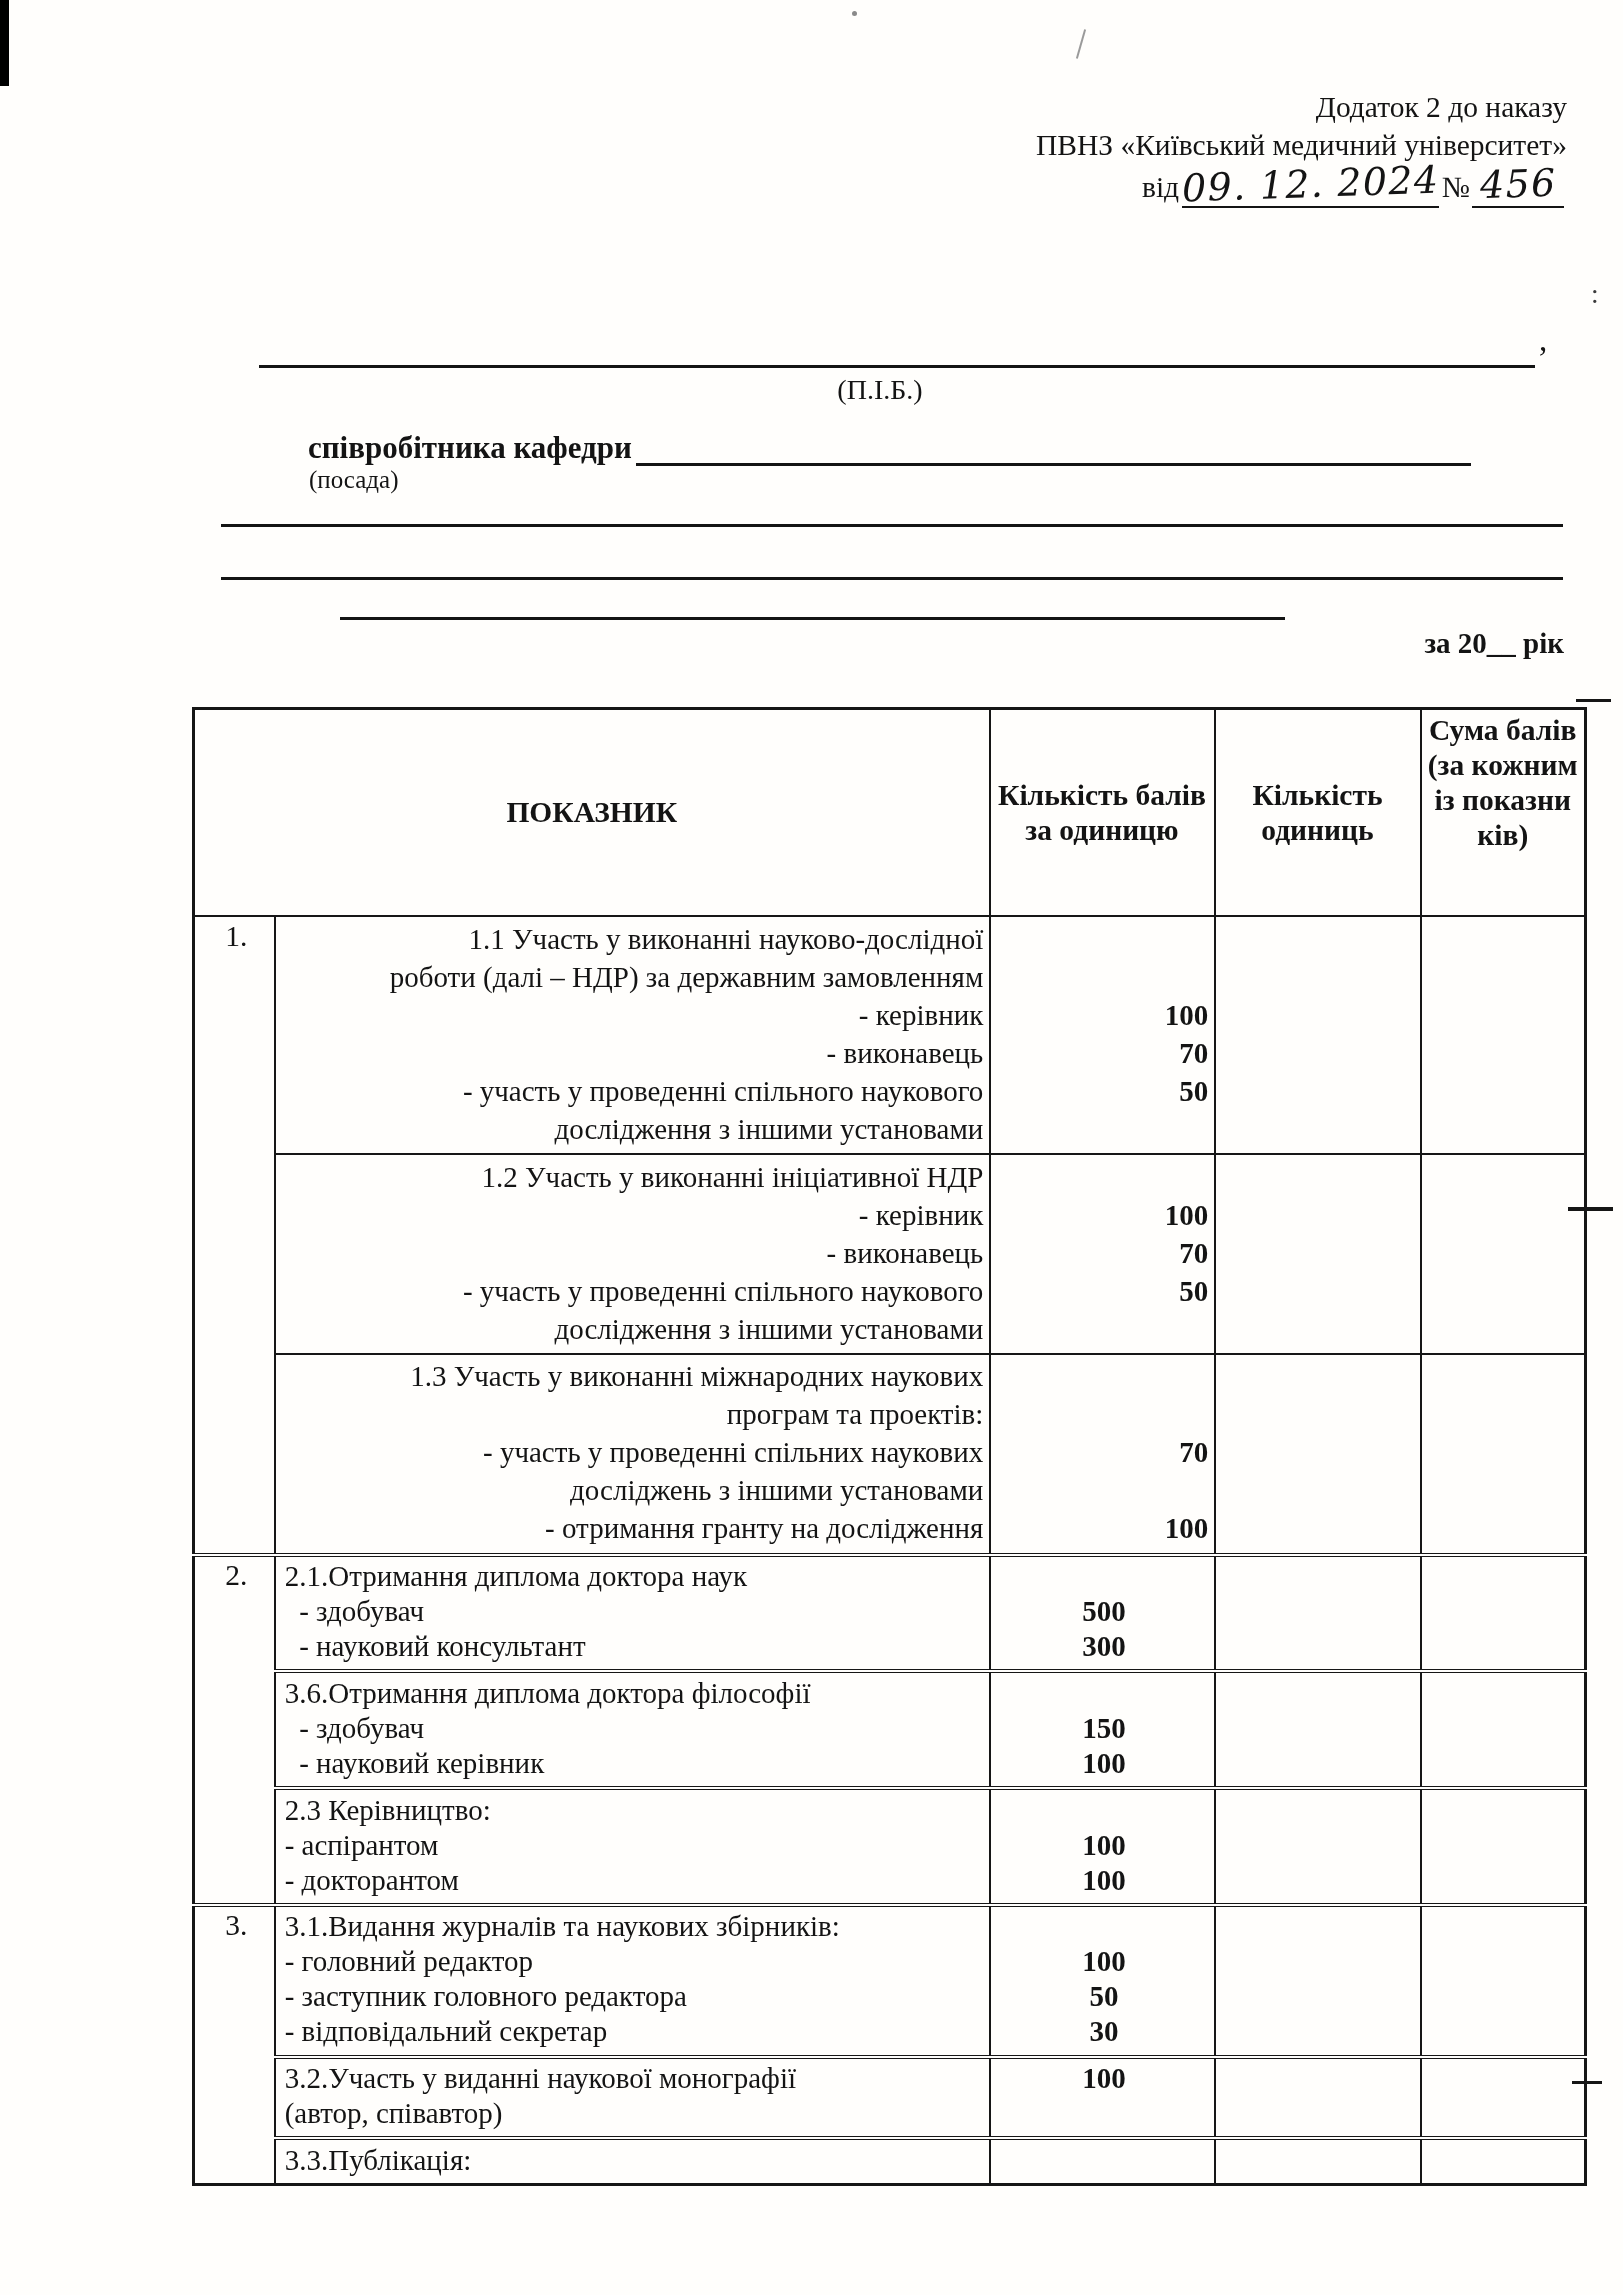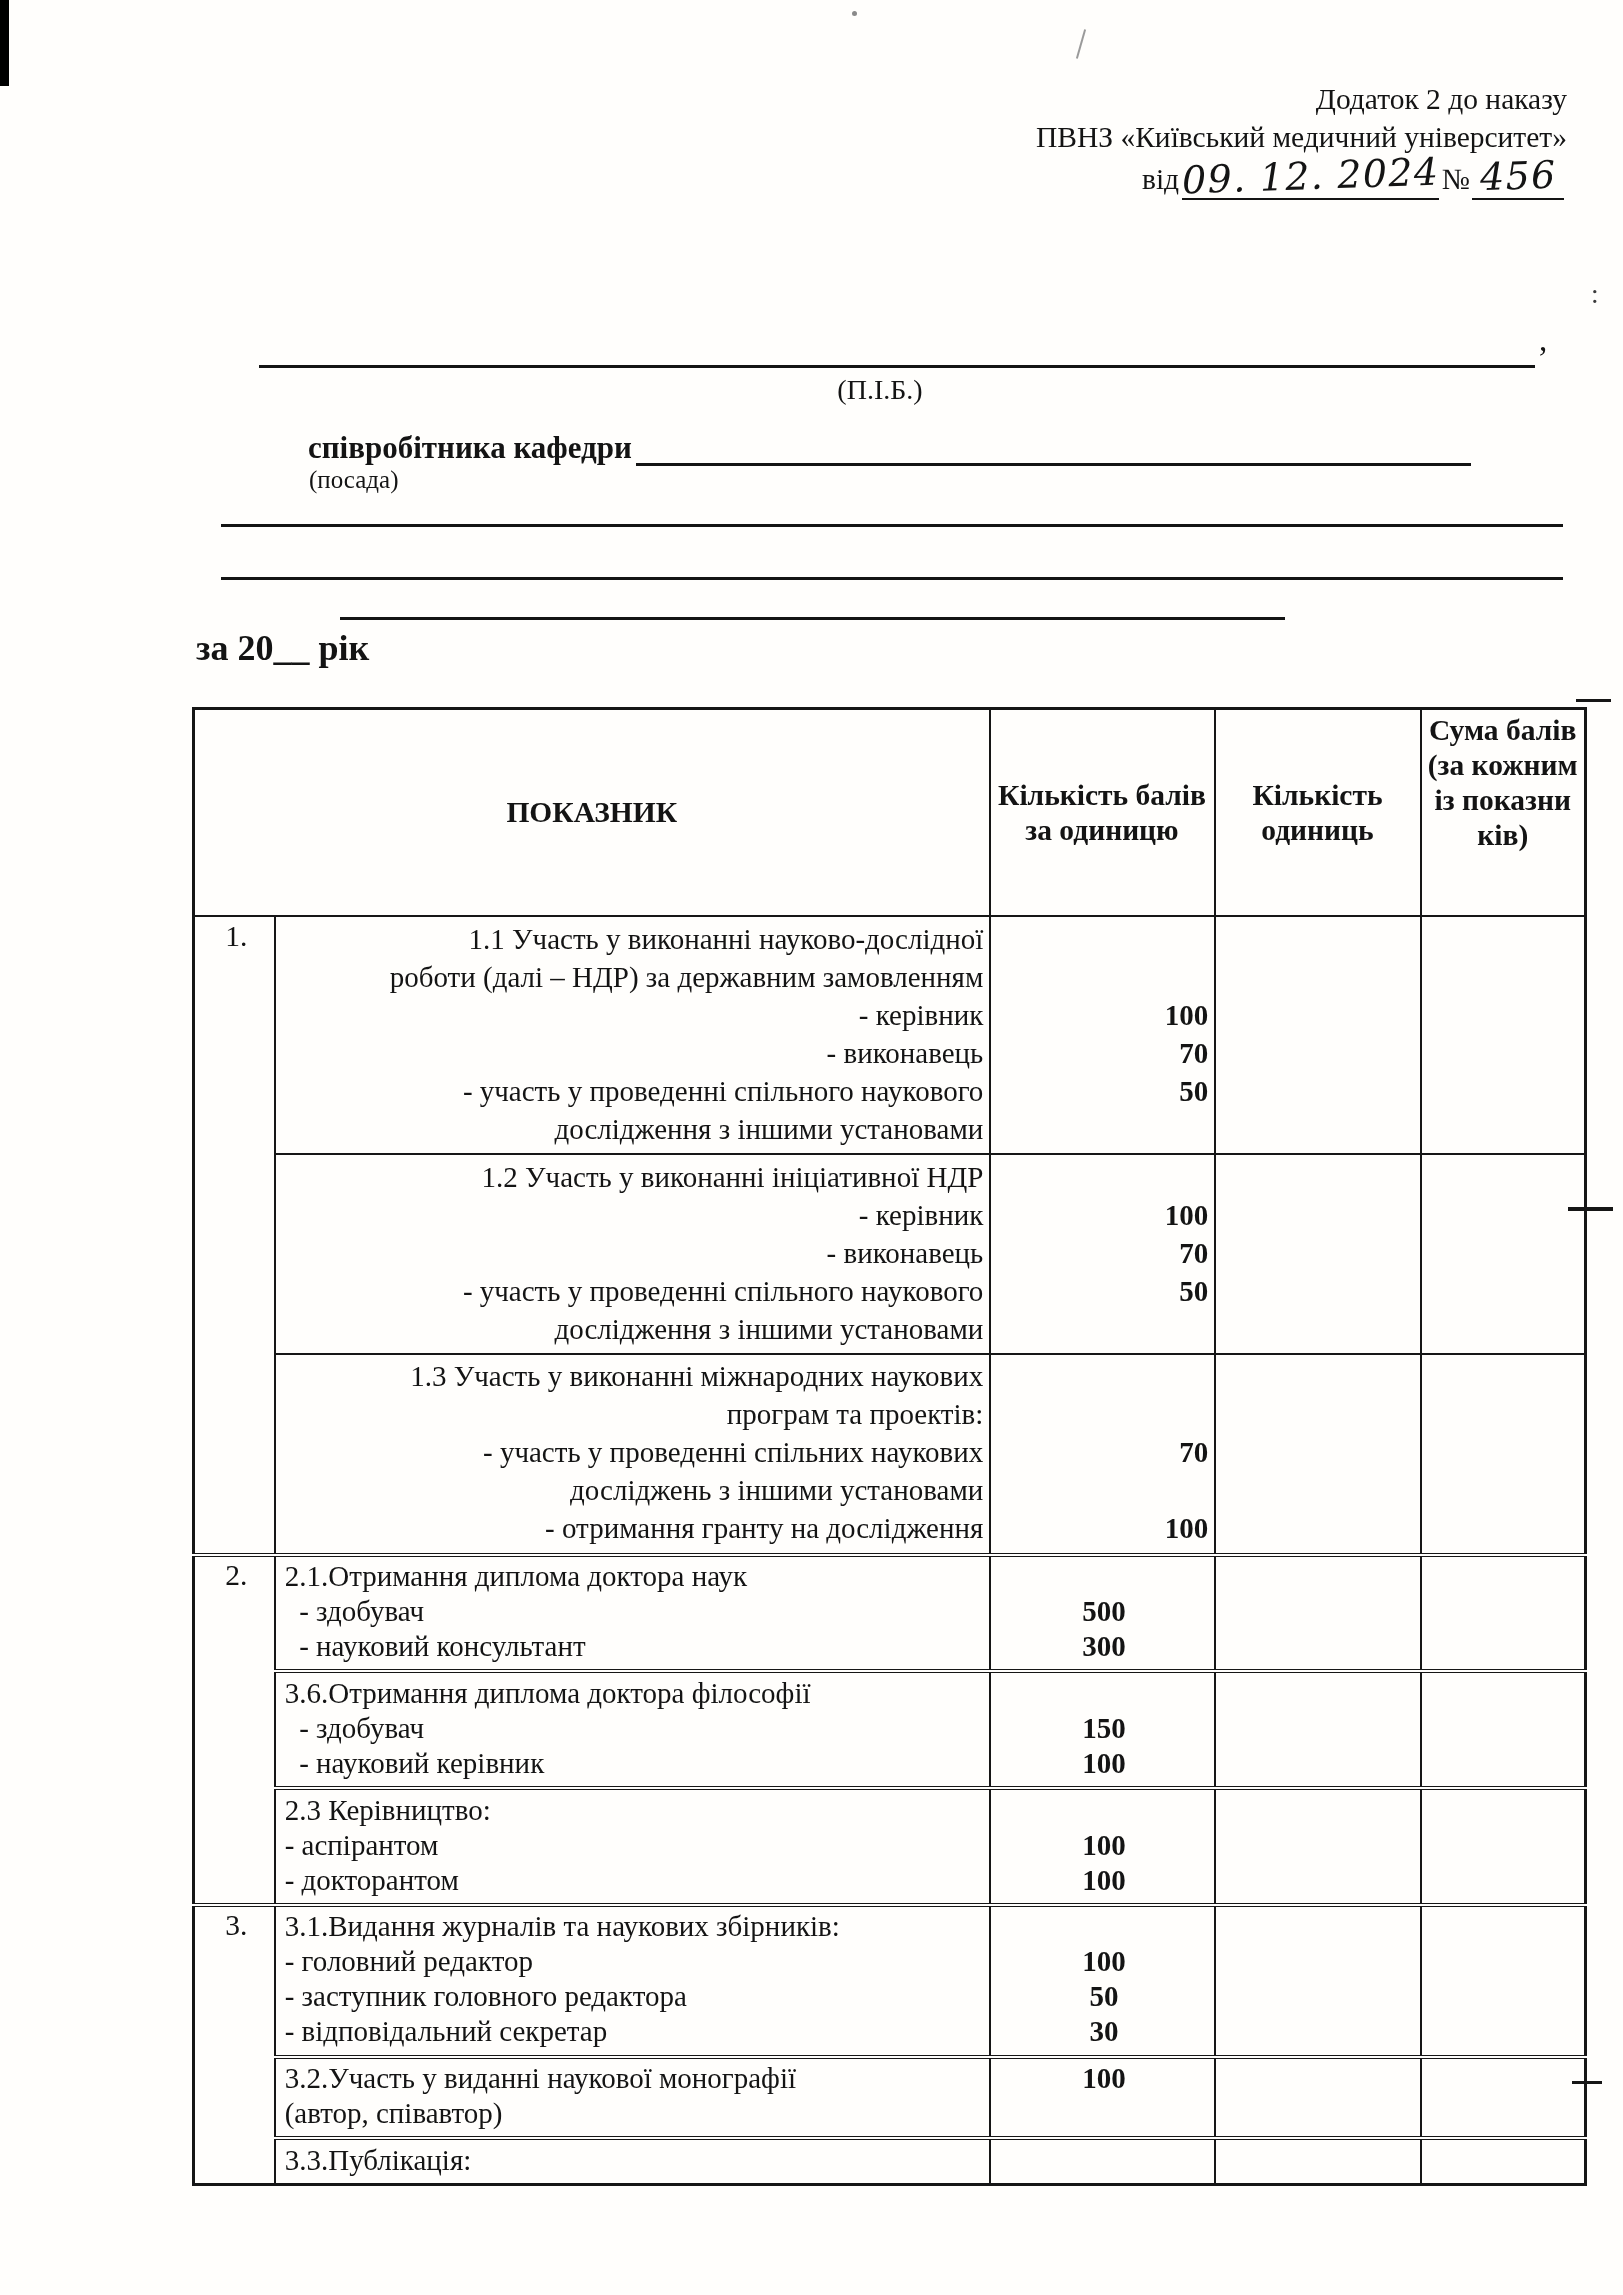--- a/index.html
+++ b/index.html
@@ -10,21 +10,21 @@
   
   .corner-bar{left:0;top:0;width:8.5px;height:86px;background:#000;}
   .dot-art{left:852px;top:10.5px;width:5.2px;height:5.2px;border-radius:50%;background:#8a8a8a;}
   .slash-art{left:1080px;top:29px;width:2px;height:30px;background:#9a9a9a;transform:rotate(16deg);}
   .colon-art{left:1591px;top:278px;font-size:27.5px;color:#3a3a3a;}
   .dash1{left:1576px;top:699px;width:35px;height:3.3px;background:#161616;}
   .dash2{left:1568px;top:1207px;width:45px;height:3.9px;background:#161616;}
   .dash3{left:1572px;top:2081px;width:30px;height:3.3px;background:#161616;}
 
   
-  .appendix{right:56px;top:80px;text-align:right;font-size:29.5px;line-height:38px;}
+  .appendix{right:56px;top:88px;text-align:right;font-size:29.5px;line-height:38px;}
   .order-line{margin-top:1.3px;white-space:nowrap;}
   .uline{display:inline-block;border-bottom:2.6px solid #141414;margin:0 2.6px;text-align:center;}
   .uline.date{min-width:223px;}
   .uline.num{min-width:92px;}
   .hand{display:inline-block;font-family:"DejaVu Serif",serif;font-style:italic;
         font-size:38px;letter-spacing:1.3px;transform:rotate(-2deg);line-height:38px;}
 
   .title{left:196px;right:59px;top:289px;text-align:center;
          font-size:34px;font-weight:bold;letter-spacing:0.7px;}
 
@@ -33,21 +33,21 @@
   .pib-caption{left:196px;right:59px;top:374px;text-align:center;font-size:28px;}
 
   .staff-row{left:308px;right:152px;top:416px;display:flex;align-items:flex-end;}
   .staff-label{font-size:31px;font-weight:bold;white-space:nowrap;margin-top:14px;}
   .fill-line{flex:1;border-bottom:3.3px solid #141414;height:34px;margin-left:3.9px;}
   .position-caption{left:309px;top:466px;font-size:25px;}
 
   .ruleA{left:221px;right:60px;top:524px;border-top:3.3px solid #141414;}
   .ruleB{left:221px;right:60px;top:577px;border-top:3.3px solid #141414;}
   .ruleC{left:340px;right:338px;top:617px;border-top:3.3px solid #141414;}
-  .year-line{left:196px;right:59px;top:627px;text-align:left;font-size:36px;font-weight:bold;}
+  .year-line{left:196px;right:59px;top:627px;text-align:right;font-size:29px;font-weight:bold;}
 
   
   table.doc{position:absolute;left:192px;top:707px;width:1391px;
             border-collapse:collapse;table-layout:fixed;}
   table.doc,table.doc th,table.doc td{border:2px solid #161616;}
   table.doc{border-width:3.3px;}
   table.doc th{font-weight:bold;font-size:29.5px;padding:2.6px 5.2px;}
   .h-row th{height:200px;}
   .h-ind{text-align:center;}
   .h-pts,.h-units{text-align:center;line-height:35px;}

